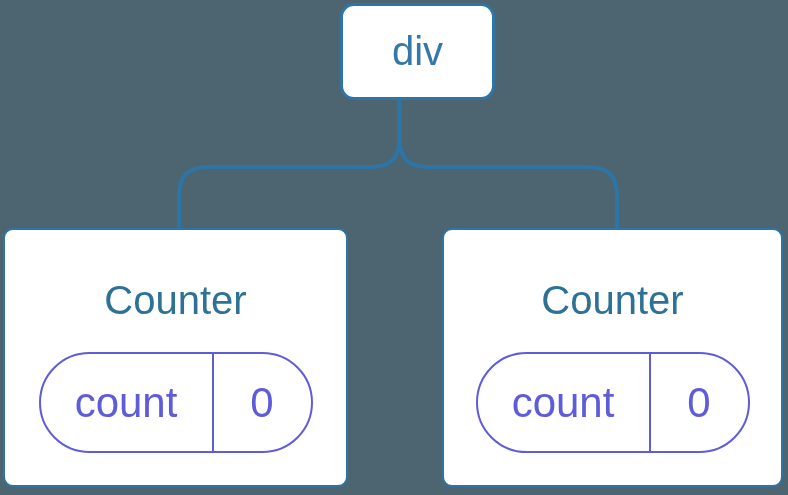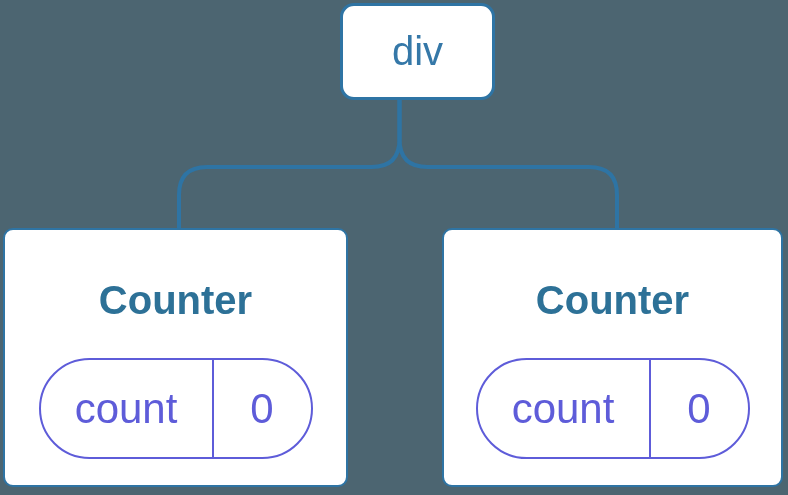--- a/index.html
+++ b/index.html
@@ -25,25 +25,25 @@
   .card {
     position: absolute; top: 228px; height: 259px;
     background: var(--node-bg, #FFFFFF);
     border: 2px solid var(--line, #2E74A4);
     border-radius: 10px;
   }
   .card.left  { left: 3px;   width: 345px; }
   .card.right { left: 442px; width: 341px; }
   .card-title {
     position: absolute; top: 48px; left: 0; right: 0;
-    text-align: center; font-size: 40px; font-weight: 700;
+    text-align: center; font-size: 40px; font-weight: 400;
     line-height: 1.1; color: var(--title, #2D7197);
   }
   .pill {
-    position: absolute; top: 119px; left: 0; right: 0; margin: 9px auto;
+    position: absolute; top: 119px; left: 0; right: 0; margin: 3px auto;
     width: 274px; height: 101px;
     border: 2px solid var(--state, #5E5CD9);
     border-radius: 60px;
     display: flex;
     color: var(--state, #5E5CD9);
     font-size: 42px; font-weight: 400;
     background: var(--node-bg, #FFFFFF);
   }
   .pill-label { flex: 1; display: flex; align-items: center; justify-content: center; }
   .pill-value {

